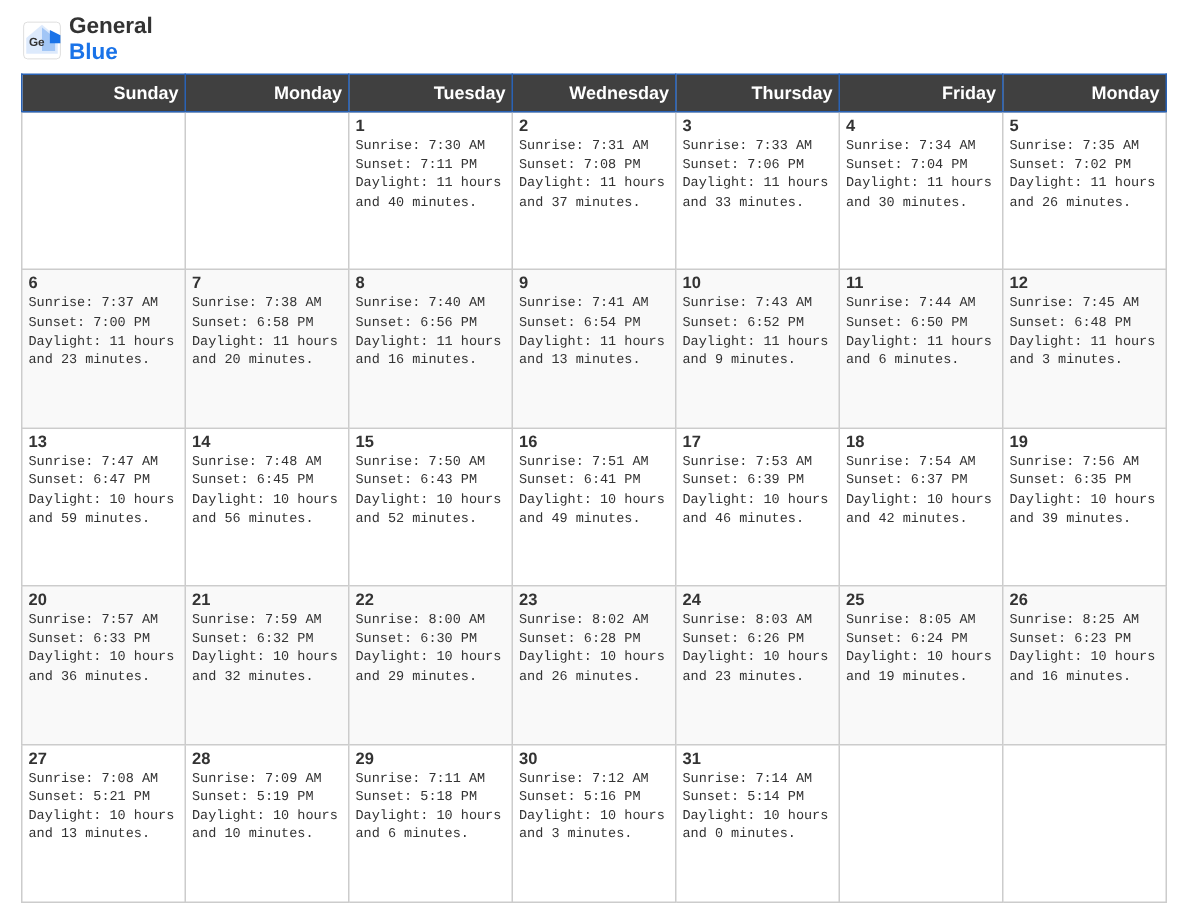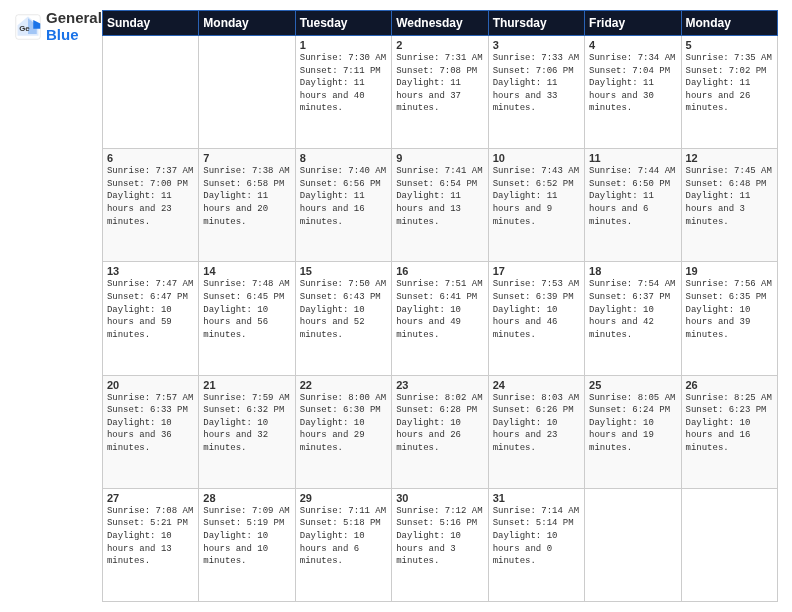--- a/index.html
+++ b/index.html
@@ -8,21 +8,21 @@
       background: #fff;
       width: 792px;
       height: 612px;
       overflow: hidden;
     }
     .page {
       width: 792px;
       height: 612px;
       padding: 10px 14px 10px 14px;
       display: flex;
-      flex-direction: row;
+      flex-direction: column;
     }
     .header {
       display: flex;
       justify-content: space-between;
       align-items: flex-start;
       margin-bottom: 6px;
     }
     .logo {
       display: flex;
       align-items: center;
@@ -54,26 +54,26 @@
       margin-top: 2px;
     }
     .calendar {
       flex: 1;
       border: 1px solid #ccc;
       border-collapse: collapse;
       width: 100%;
       table-layout: fixed;
     }
     .calendar th {
-      background: #0f172a;
+      background: #404040;
       color: #fff;
       font-size: 12px;
       font-weight: 600;
       padding: 5px 4px;
-      text-align: left;
+      text-align: right;
       border: 1px solid #2962b5;
     }
     .calendar td {
       border: 1px solid #ccc;
       vertical-align: top;
       padding: 3px 4px;
       font-size: 9.5px;
       color: #333;
       background: #fff;
       height: 82px;

